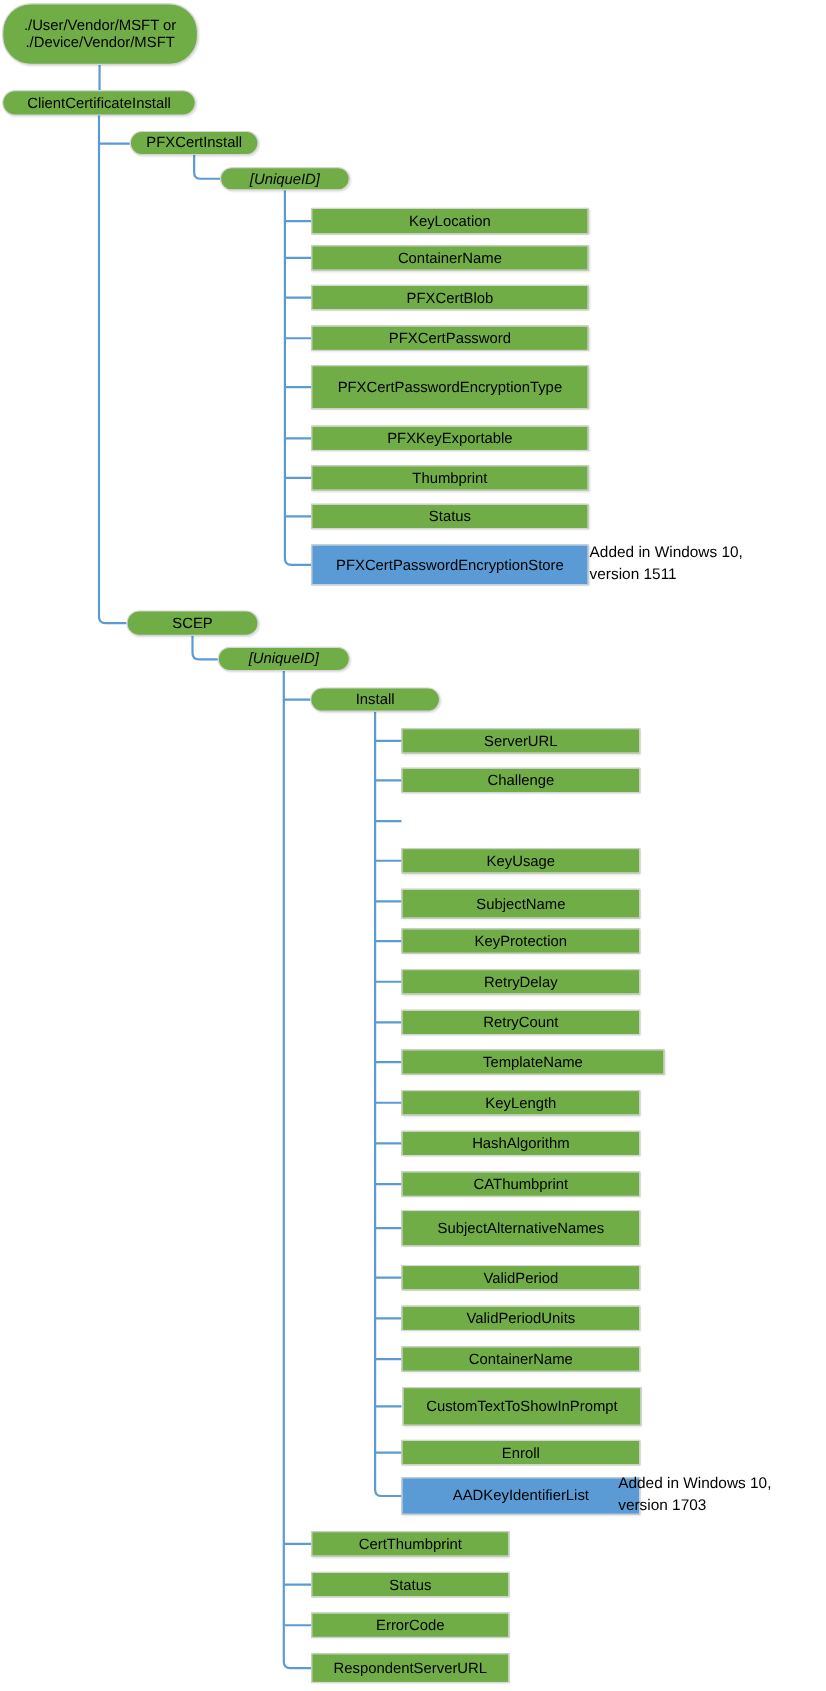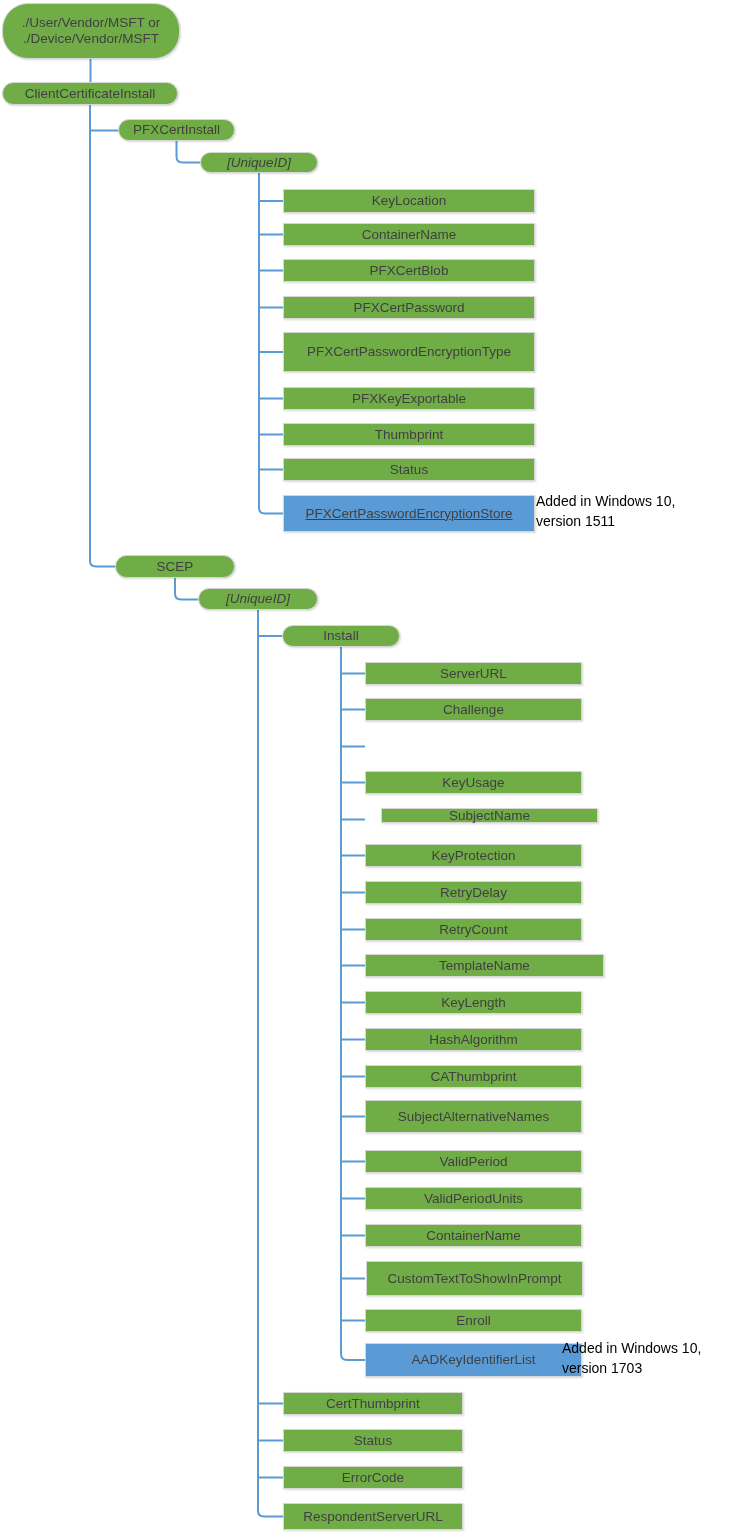--- a/index.html
+++ b/index.html
@@ -16,21 +16,21 @@
     overflow:hidden;
   }
   #connector-svg{position:absolute;left:0;top:0;z-index:0;}
   #connector-svg path{stroke:var(--connector);stroke-width:2;fill:none;}
   .node{
     position:absolute;
     z-index:1;
     box-sizing:border-box;
     display:flex;align-items:center;justify-content:center;
     background:var(--green);
-    color:#404040;
+    color:#000000;
     font-size:13.5px;
     line-height:1.15;
     text-align:center;
     border:1px solid #d6d6d6;
     box-shadow:1px 1px 2px rgba(0,0,0,0.15);
     white-space:nowrap;
   }
   .pill{border-radius:12px;}
   .rootshape{border-radius:26px;flex-direction:column;}
   .rootshape div{white-space:nowrap;}
@@ -88,37 +88,37 @@
   <div class="node pill italic" style="left:200px;top:152px;width:118px;height:21px;">[UniqueID]</div>
 
   <div class="node" style="left:283px;top:189px;width:252px;height:24px;">KeyLocation</div>
   <div class="node" style="left:283px;top:223px;width:252px;height:23px;">ContainerName</div>
   <div class="node" style="left:283px;top:259px;width:252px;height:23px;text-align:right;">PFXCertBlob</div>
   <div class="node" style="left:283px;top:296px;width:252px;height:23px;">PFXCertPassword</div>
   <div class="node" style="left:283px;top:332px;width:252px;height:40px;">PFXCertPasswordEncryptionType</div>
   <div class="node" style="left:283px;top:387px;width:252px;height:23px;">PFXKeyExportable</div>
   <div class="node" style="left:283px;top:423px;width:252px;height:23px;">Thumbprint</div>
   <div class="node" style="left:283px;top:458px;width:252px;height:23px;">Status</div>
-  <div class="node blue" style="left:283px;top:495px;width:252px;height:37px;text-decoration:underline;">PFXCertPasswordEncryptionStore</div>
+  <div class="node blue" style="left:283px;top:495px;width:252px;height:37px;">PFXCertPasswordEncryptionStore</div>
 
   <div class="annotation" style="left:536px;top:491px;width:206px;">
     <div>Added in Windows 10,</div>
     <div>version 1511</div>
   </div>
 
   <div class="node pill" style="left:115px;top:555px;width:120px;height:23px;">SCEP</div>
 
   <div class="node pill italic" style="left:198px;top:588px;width:120px;height:22px;">[UniqueID]</div>
 
   <div class="node pill" style="left:282px;top:625px;width:118px;height:22px;">Install</div>
 
   <div class="node" style="left:365px;top:662px;width:217px;height:23px;">ServerURL</div>
   <div class="node" style="left:365px;top:698px;width:217px;height:23px;">Challenge</div>
   <div class="node" style="left:365px;top:771px;width:217px;height:23px;">KeyUsage</div>
-  <div class="node" style="left:365px;top:808px;width:217px;height:15px;margin-left:16px;">SubjectName</div>
+  <div class="node" style="left:365px;top:808px;width:217px;height:27px;">SubjectName</div>
   <div class="node" style="left:365px;top:844px;width:217px;height:23px;">KeyProtection</div>
   <div class="node" style="left:365px;top:881px;width:217px;height:23px;">RetryDelay</div>
   <div class="node" style="left:365px;top:918px;width:217px;height:23px;">RetryCount</div>
   <div class="node" style="left:365px;top:954px;width:239px;height:23px;">TemplateName</div>
   <div class="node" style="left:365px;top:991px;width:217px;height:23px;">KeyLength</div>
   <div class="node" style="left:365px;top:1028px;width:217px;height:23px;">HashAlgorithm</div>
   <div class="node" style="left:365px;top:1065px;width:217px;height:23px;">CAThumbprint</div>
   <div class="node" style="left:365px;top:1100px;width:217px;height:33px;">SubjectAlternativeNames</div>
   <div class="node" style="left:365px;top:1150px;width:217px;height:23px;">ValidPeriod</div>
   <div class="node" style="left:365px;top:1187px;width:217px;height:23px;">ValidPeriodUnits</div>

